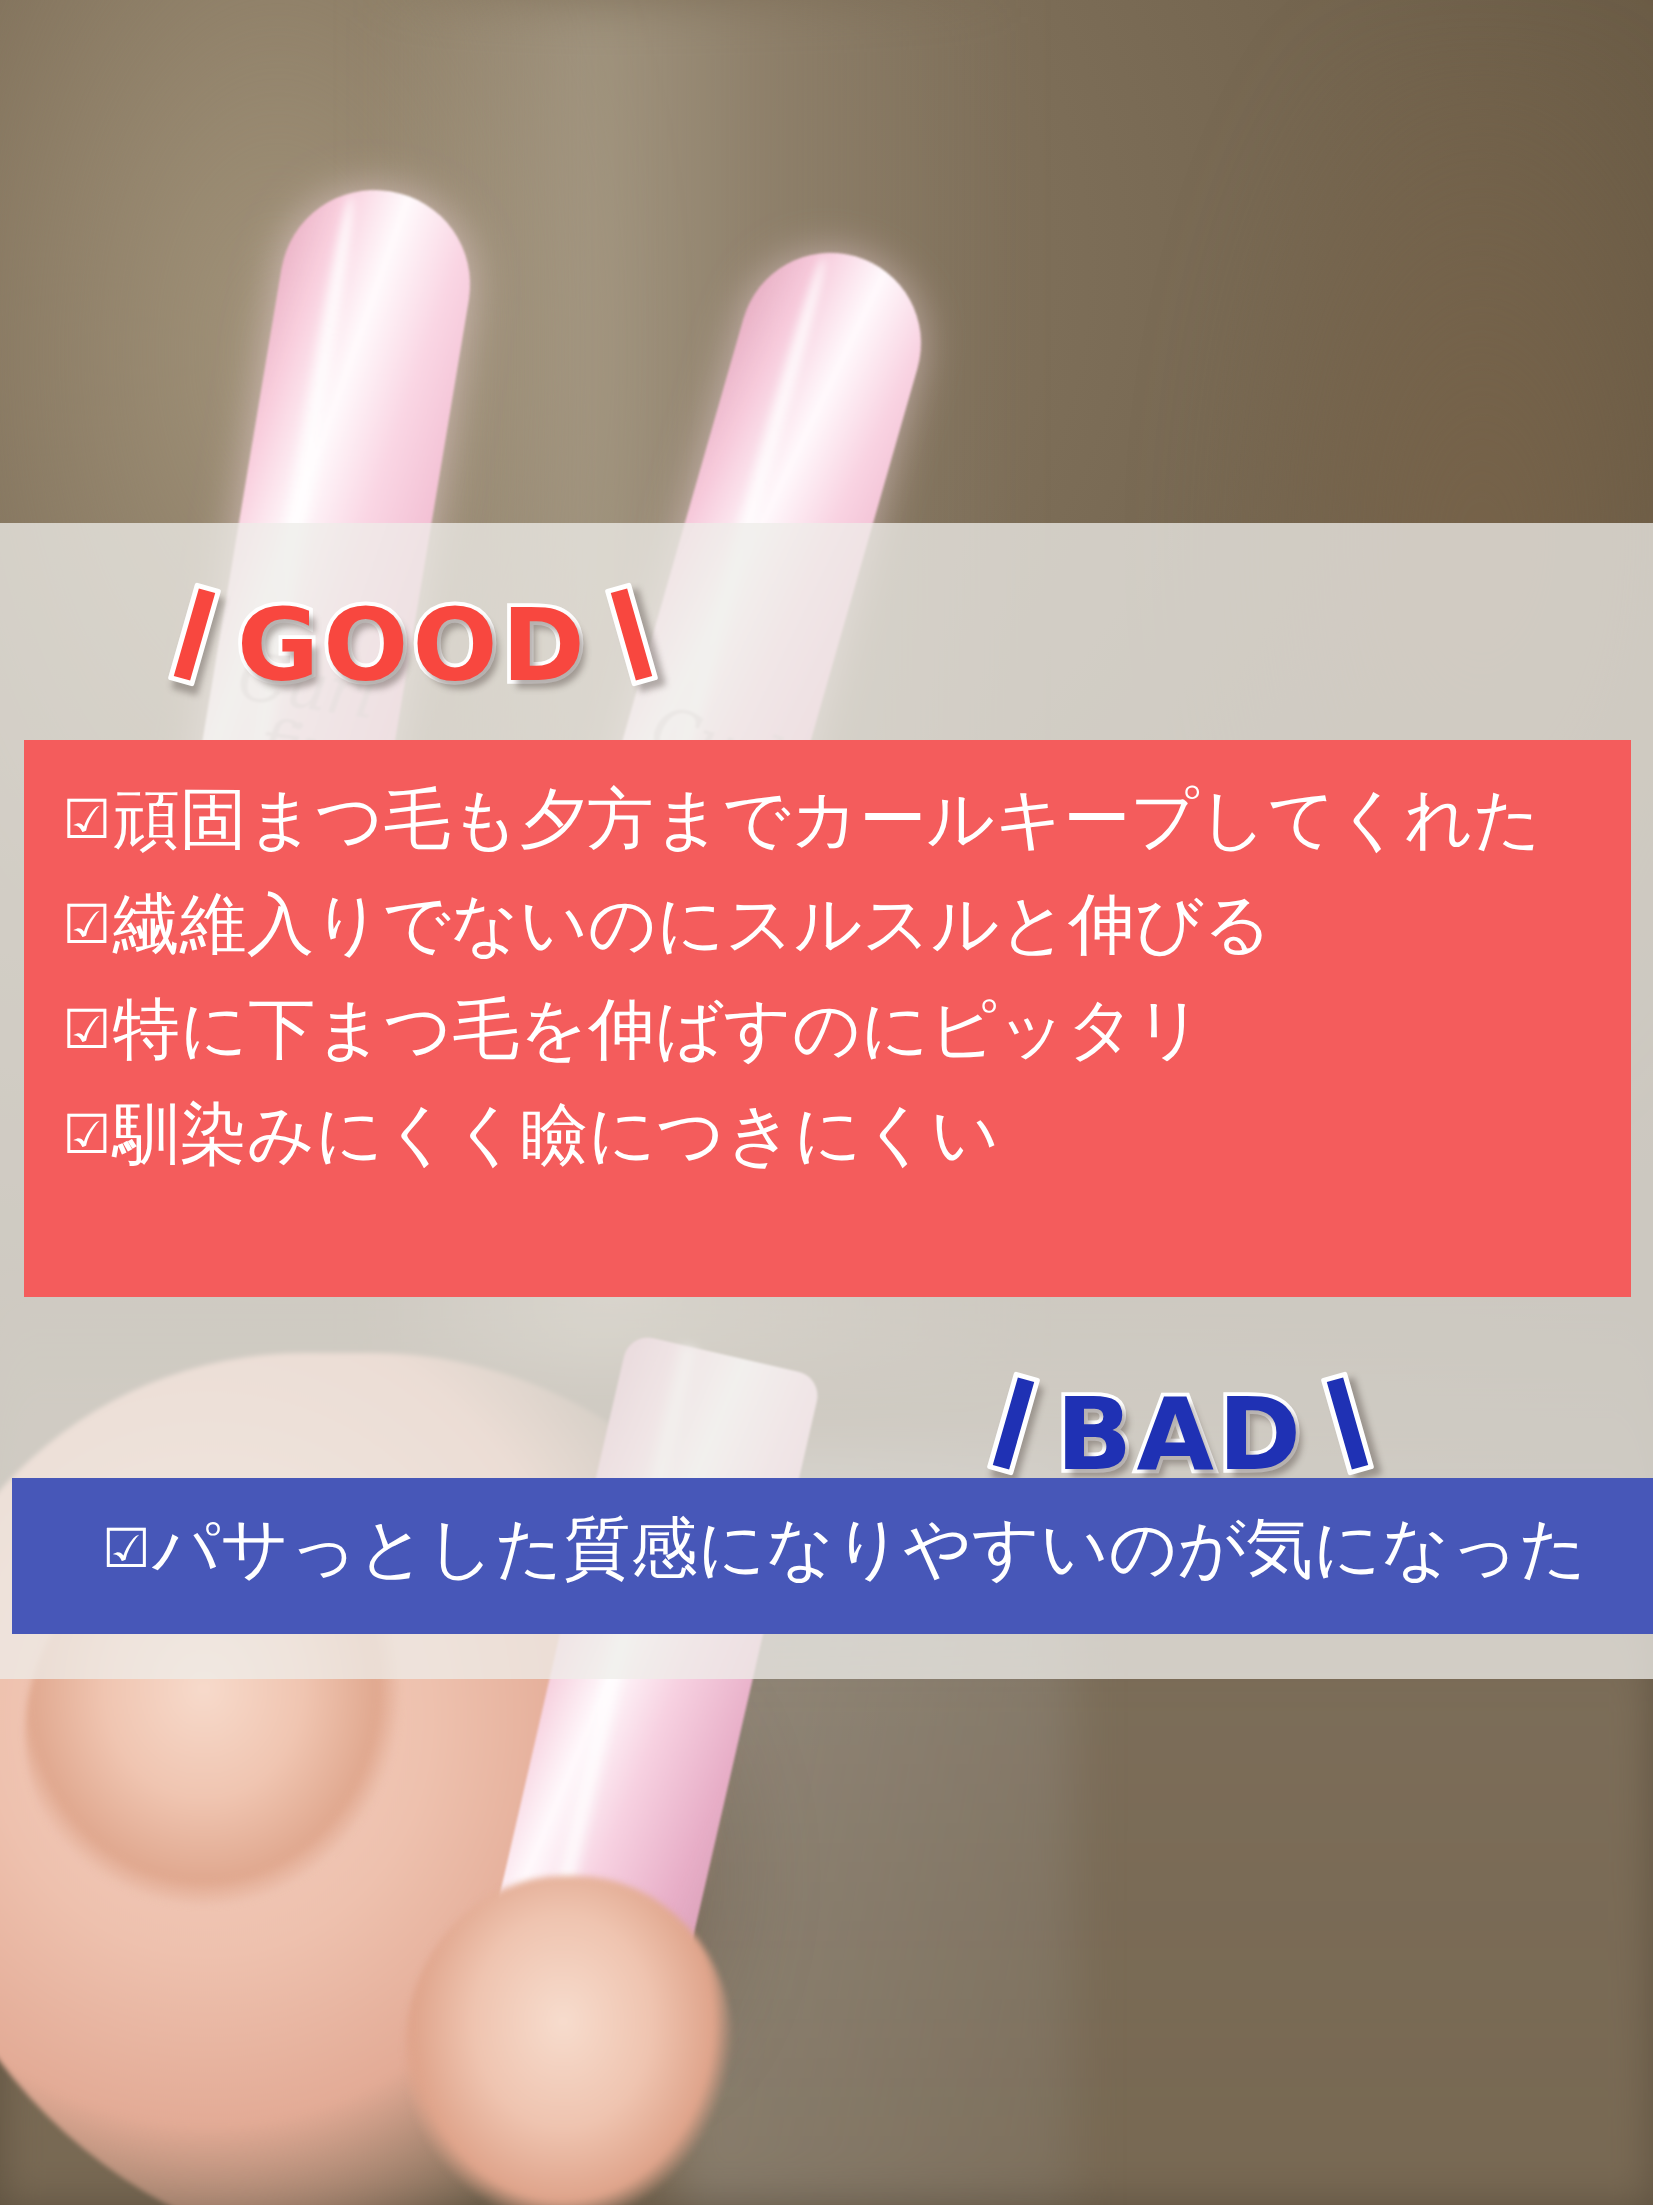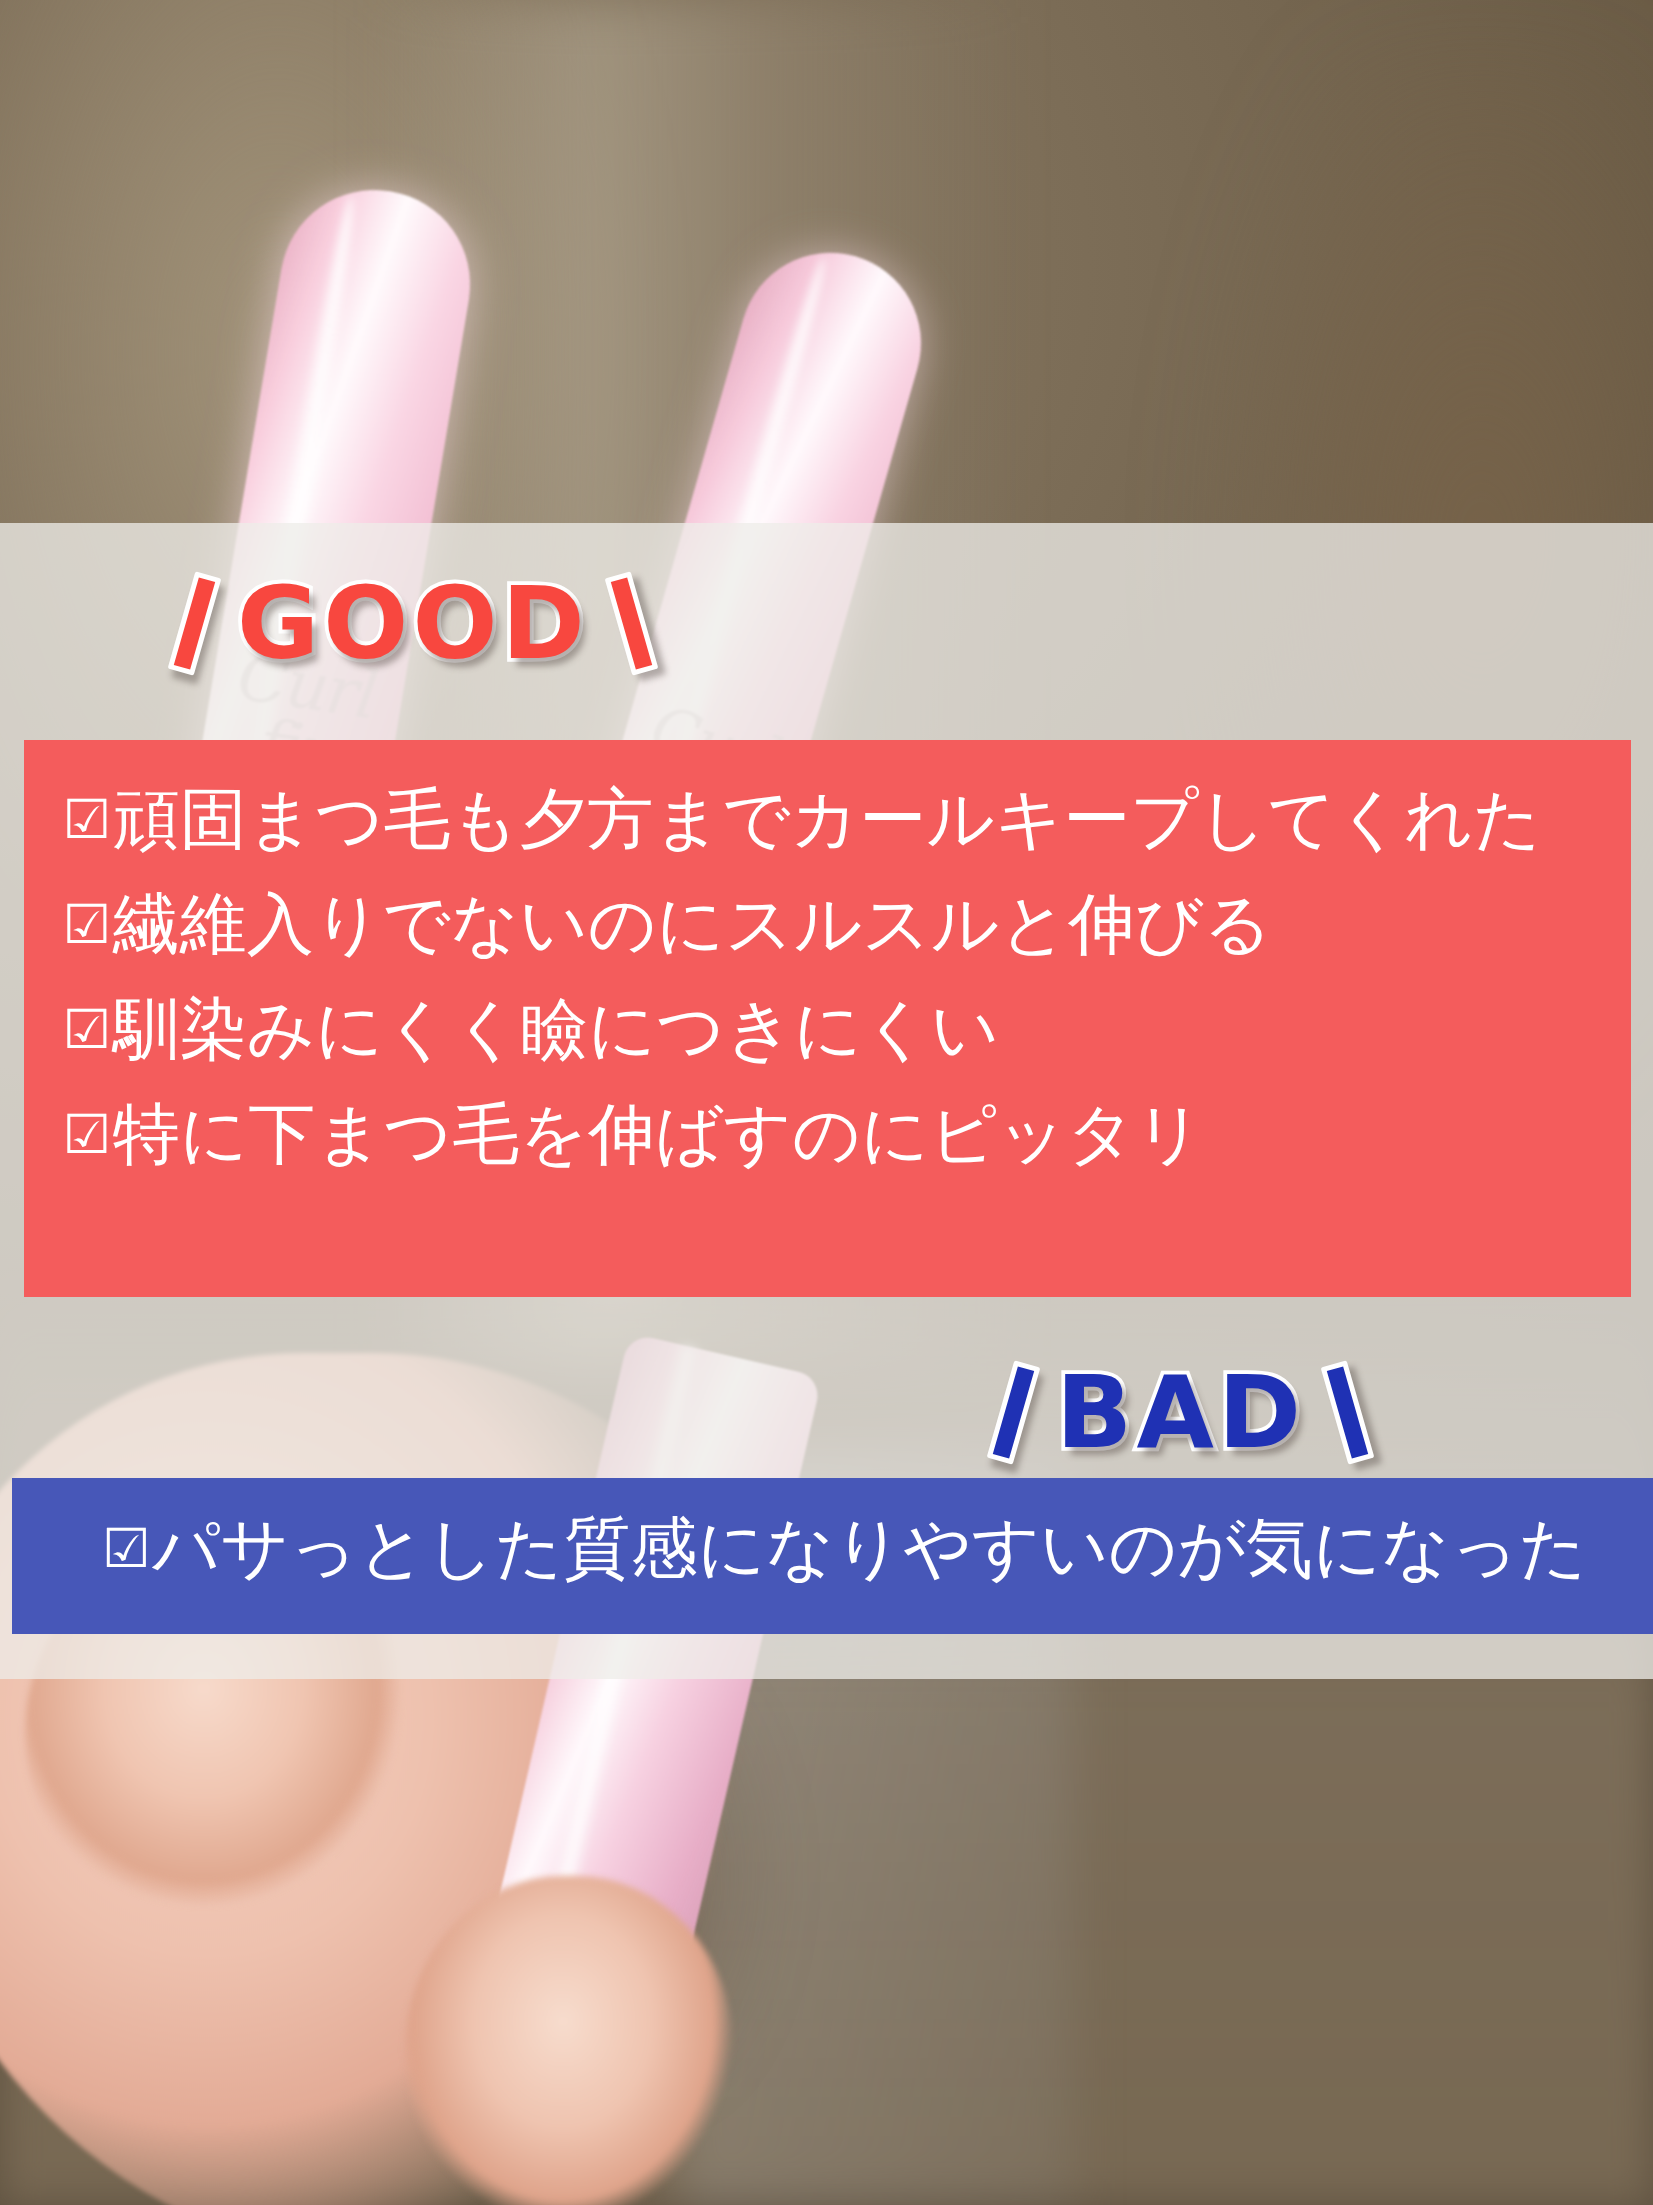--- a/index.html
+++ b/index.html
@@ -244,20 +244,21 @@
     gap: 29px;
     white-space: nowrap;
   }
   .heading .word {
     font-size: 100px;
     font-weight: 900;
     letter-spacing: 4.2px;
     -webkit-text-stroke: 7.6px #ffffff;
     paint-order: stroke fill;
     text-shadow: 5.9px 7.6px 5.9px rgba(80,70,65,.42);
+    margin-top: 22px;
   }
   .slash {
     display: inline-block;
     width: 17px;
     height: 91px;
     background: currentColor;
     border: 5px solid #ffffff;
     box-shadow: 5.9px 7.6px 5.9px rgba(80,70,65,.40);
     border-radius: 2.5px;
   }
@@ -349,22 +350,22 @@
 
   <div class="heading heading-good">
     <span class="slash left"></span>
     <span class="word">GOOD</span>
     <span class="slash right"></span>
   </div>
 
   <div class="good-box">
     <div class="item"><span class="cb">☑</span><span>頑固まつ毛も夕方までカールキープしてくれた</span></div>
     <div class="item"><span class="cb">☑</span><span>繊維入りでないのにスルスルと伸びる</span></div>
+    <div class="item"><span class="cb">☑</span><span>特に下まつ毛を伸ばすのにピッタリ</span></div>
     <div class="item"><span class="cb">☑</span><span>馴染みにくく瞼につきにくい</span></div>
-    <div class="item"><span class="cb">☑</span><span>特に下まつ毛を伸ばすのにピッタリ</span></div>
   </div>
 
   <div class="heading heading-bad">
     <span class="slash left"></span>
     <span class="word">BAD</span>
     <span class="slash right"></span>
   </div>
 
   <div class="bad-box">
     <div class="item"><span class="cb">☑</span><span>パサっとした質感になりやすいのが気になった</span></div>

